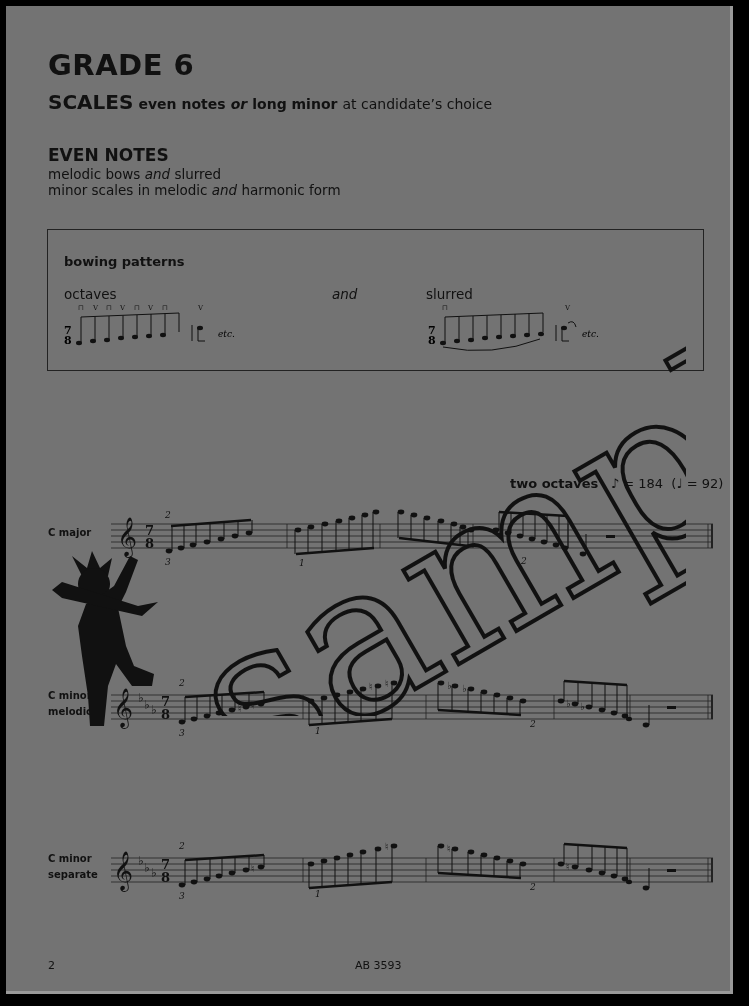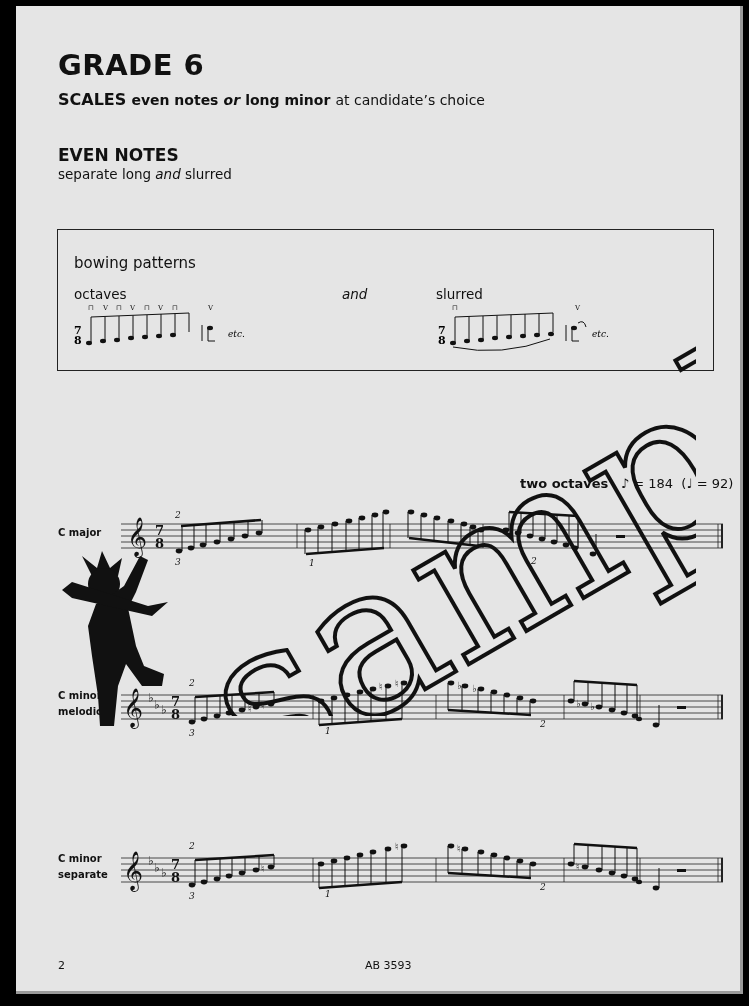--- a/index.html
+++ b/index.html
@@ -1,32 +1,32 @@
 <!DOCTYPE html>
 <html><head>
 <meta charset="utf-8">
 <style>
   html, body { margin: 0; padding: 0; background: #000; }
   body { width: 749px; height: 1006px; position: relative; overflow: hidden; font-family: "DejaVu Sans", "Liberation Sans", sans-serif; }
   .page {
-    position: absolute; left: 16px; top: 6px; width: 727px; height: 988px;
-    background: #e5e5e5; box-shadow: inset -3px -3px 0 #9a9a9a;
+    position: absolute; left: 6px; top: 6px; width: 727px; height: 988px;
+    background: #737373; box-shadow: inset -3px -3px 0 #9a9a9a;
   }
   .abs { position: absolute; }
   .grade { left: 42px; top: 42px; font-size: 29px; font-weight: bold; letter-spacing: 0.5px; color: #111; }
   .scales-line { left: 42px; top: 84px; color: #111; white-space: nowrap; }
-  .scales-big { font-size: 16px; font-weight: bold; }
+  .scales-big { font-size: 20px; font-weight: bold; }
   .scales-sub { font-size: 14px; font-weight: bold; }
   .scales-sub i { font-style: italic; }
   .scales-plain { font-size: 14px; font-weight: normal; text-align: right; }
   .even-notes { left: 42px; top: 139px; font-size: 17px; font-weight: bold; color: #111; }
   .desc { left: 42px; font-size: 13.5px; color: #111; }
   .desc i { font-style: italic; }
   .box { left: 41px; top: 223px; width: 655px; height: 140px; border: 1.3px solid #222; }
-  .bowing-title { left: 16px; top: 24px; font-size: 15px; font-weight: normal; color: #111; }
+  .bowing-title { left: 16px; top: 24px; font-size: 13px; font-weight: bold; color: #111; }
   .box-label { top: 56px; font-size: 13.5px; color: #111; }
   .tempo { left: 504px; top: 470px; font-size: 13px; color: #111; white-space: nowrap; }
   .tempo b { font-weight: bold; }
   .scale-label { font-size: 10px; font-weight: bold; color: #111; line-height: 16px; }
   .footer { top: 953px; font-size: 11px; color: #111; }
   svg text { font-family: "DejaVu Serif", serif; }
 </style>
 </head>
 <body>
 
@@ -37,23 +37,28 @@
   <div class="abs scales-line">
     <span class="scales-big">SCALES</span>
     <span class="scales-sub">even notes</span>
     <span class="scales-sub"><i>or</i></span>
     <span class="scales-sub">long minor</span>
     <span class="scales-plain">at candidate’s choice</span>
   </div>
 
   <div class="abs even-notes">EVEN NOTES</div>
   <div class="abs desc" style="top:160px">
-    <span>separate long</span>
+    <span>melodic bows</span>
     <i>and</i>
     <span>slurred</span>
+  </div>
+  <div class="abs desc" style="top:176px">
+    <span>minor scales in melodic</span>
+    <i>and</i>
+    <span>harmonic form</span>
   </div>
 
   <div class="abs box">
     <div class="abs bowing-title">bowing patterns</div>
     <div class="abs box-label" style="left:16px">octaves</div>
     <div class="abs box-label" style="left:284px;font-style:italic">and</div>
     <div class="abs box-label" style="left:378px">slurred</div>
 
     <svg class="abs" style="left:10px;top:75px" width="200" height="50">
       <text x="6" y="29" font-size="11" font-weight="bold">7</text>

